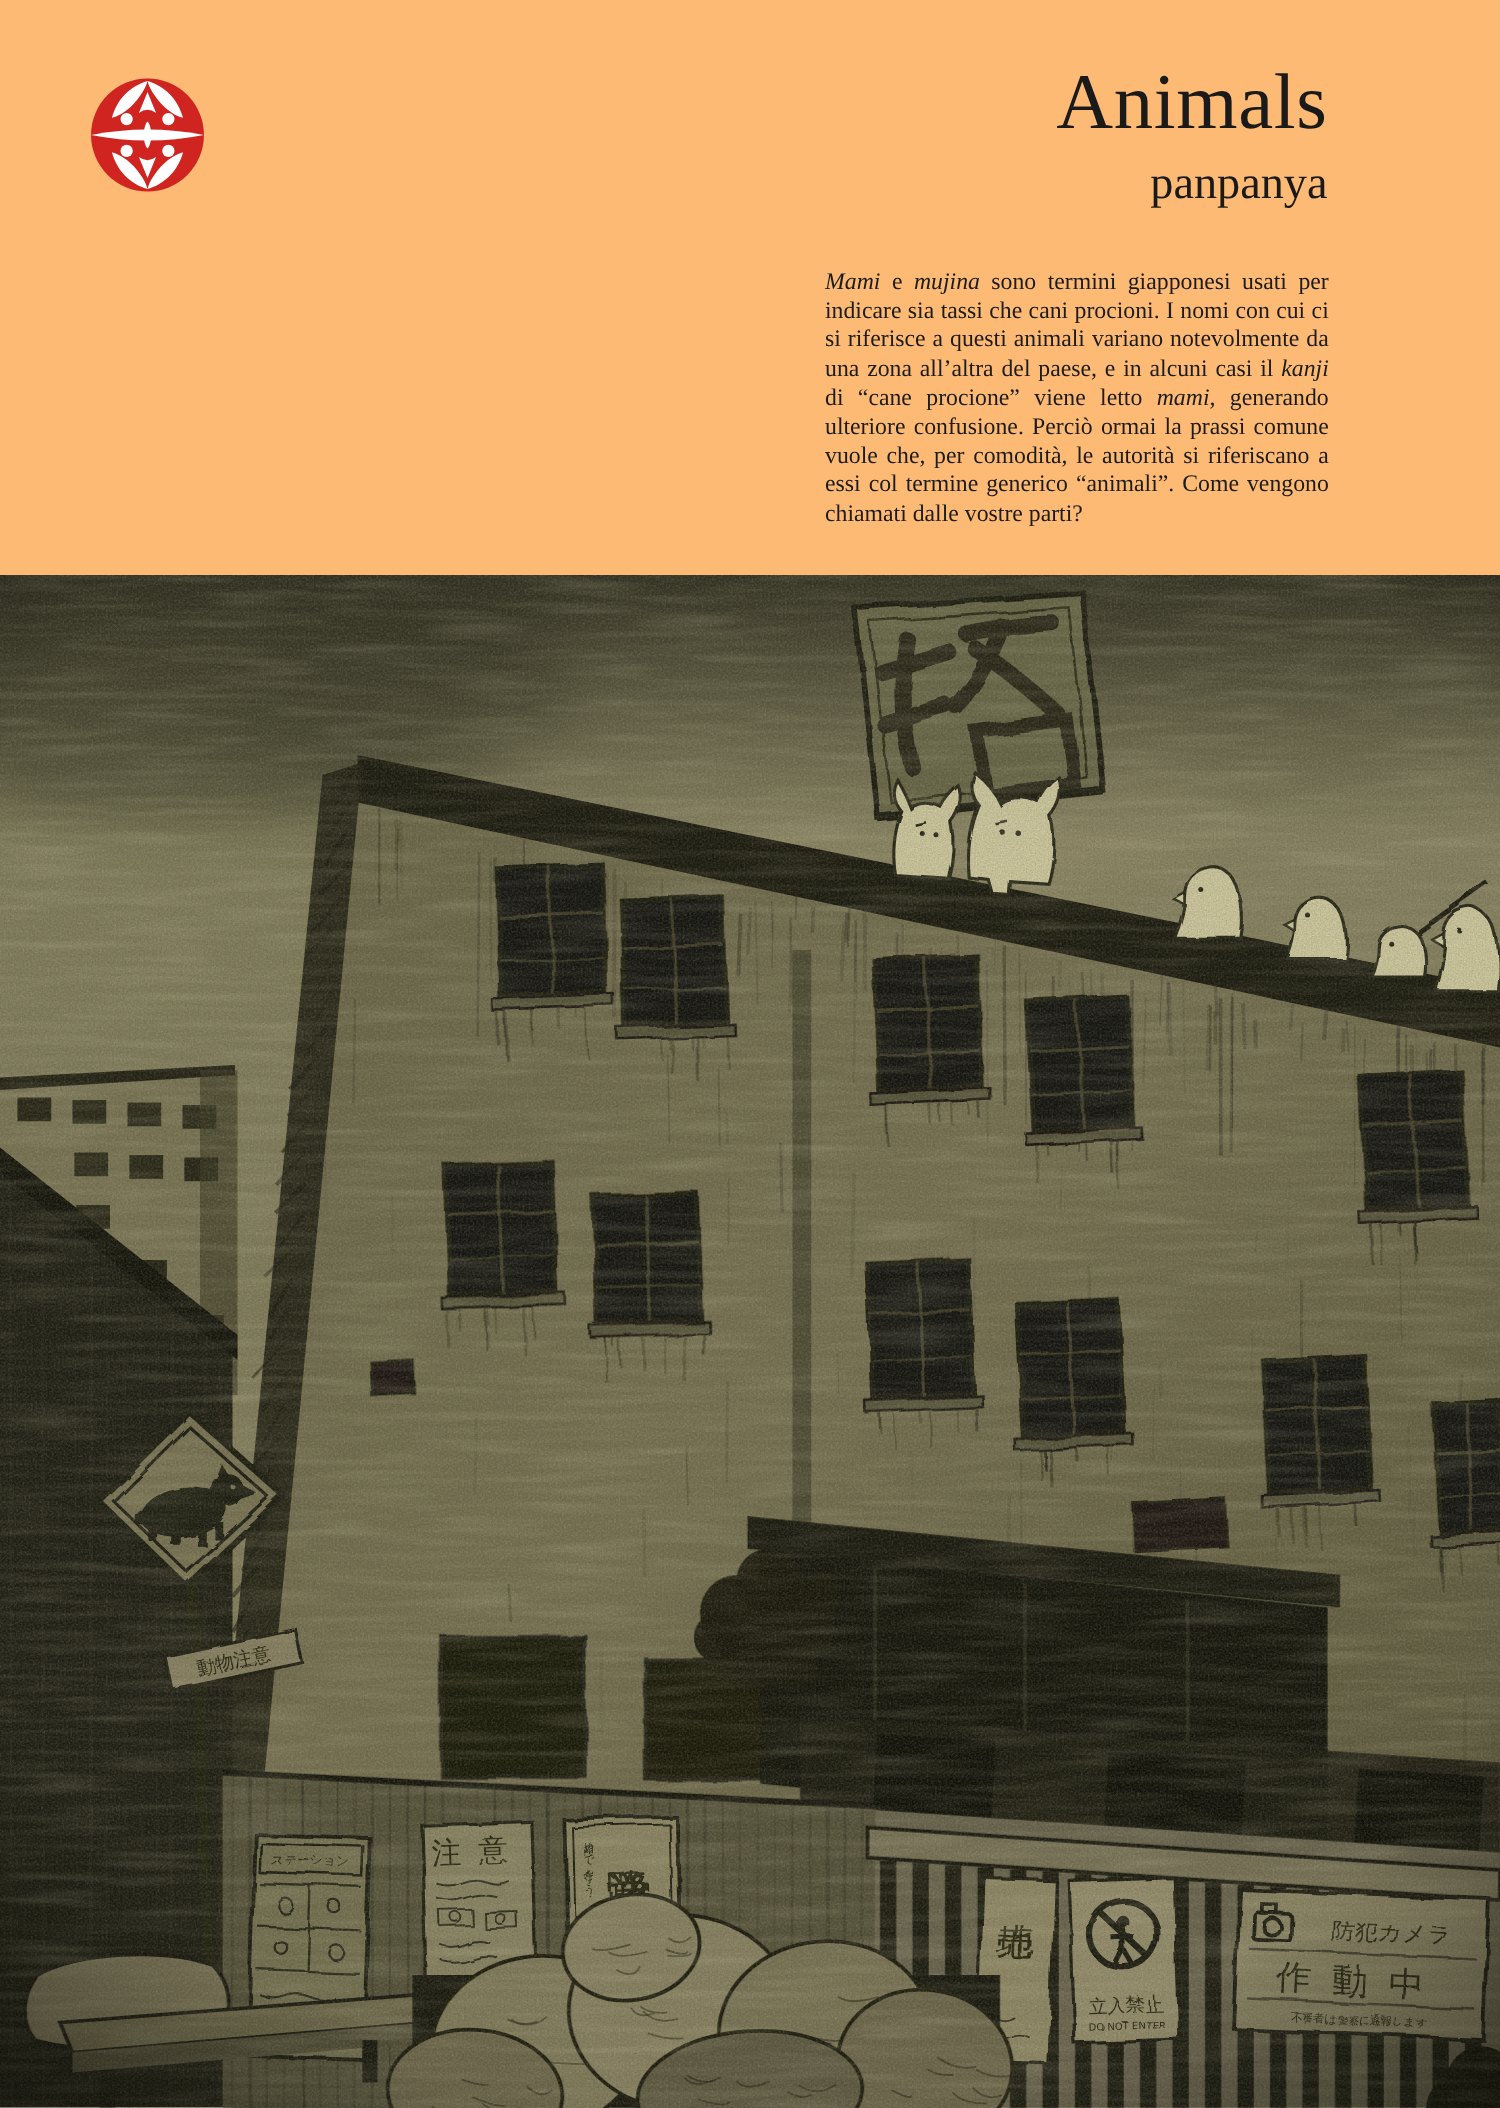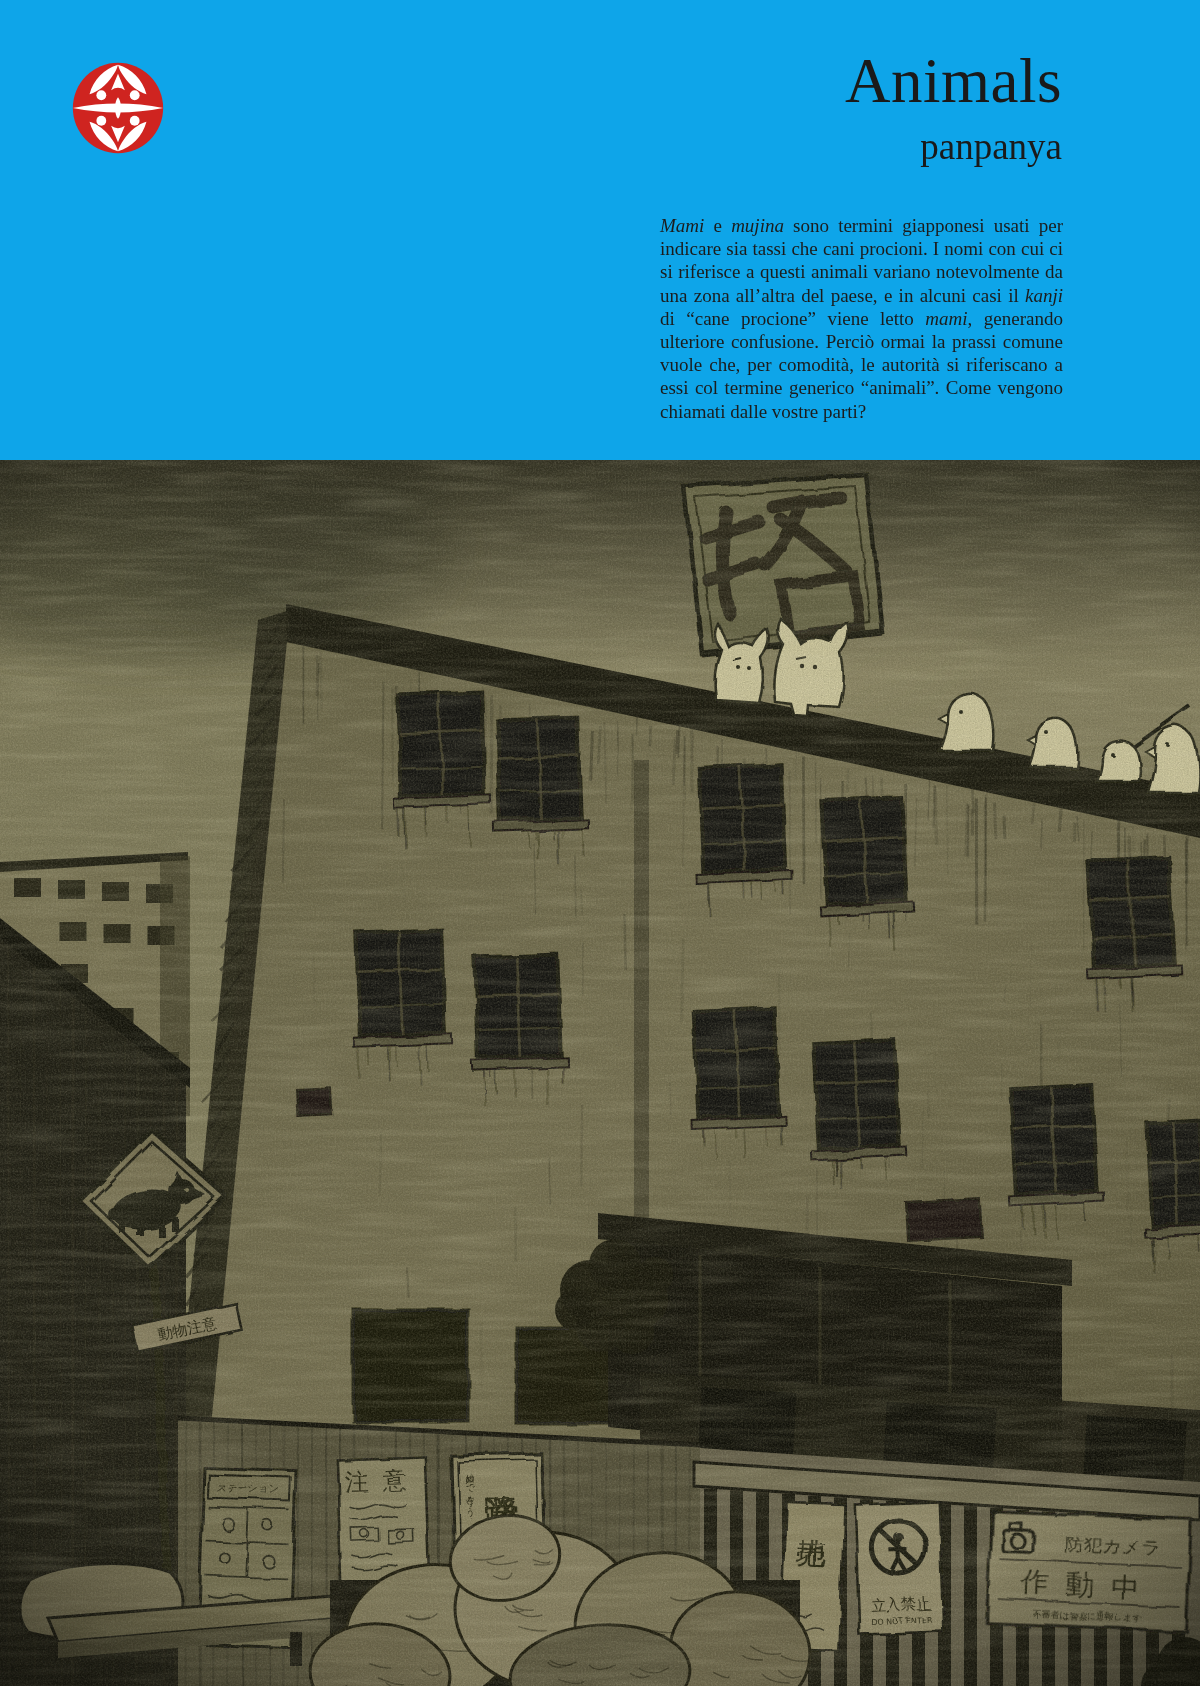--- a/index.html
+++ b/index.html
@@ -1,17 +1,17 @@
 <!DOCTYPE html>
 <html><head>
 <meta charset="utf-8">
 <style>
   html,body{margin:0;padding:0;}
   body{width:1200px;height:1686px;background:#ffffff;font-family:"Liberation Serif",serif;}
-  .page{position:relative;width:1200px;height:1686px;overflow:hidden;background:#0ea5e9;}
+  .page{position:relative;width:1200px;height:1686px;overflow:hidden;background:#fdba74;}
   .logo{position:absolute;left:68px;top:54px;width:100px;height:108px;}
   .title{position:absolute;right:138px;top:50px;font-size:63px;line-height:1;color:#1a1a1a;text-align:right;letter-spacing:0.5px;}
   .author{position:absolute;right:138px;top:128px;font-size:37px;line-height:1;color:#1a1a1a;text-align:left;}
   .intro{position:absolute;left:660px;top:195px;width:403px;font-size:19px;line-height:23.2px;color:#1c1c1c;text-align:justify;}
   .intro i{font-style:italic;}
   .illu{position:absolute;left:0;top:460px;width:1200px;height:1226px;display:block;}
   .sign-text{font-family:"DejaVu Sans",sans-serif;fill:#23210f;}
   .vtext{writing-mode:vertical-rl;text-orientation:upright;}
 </style>
 </head>

